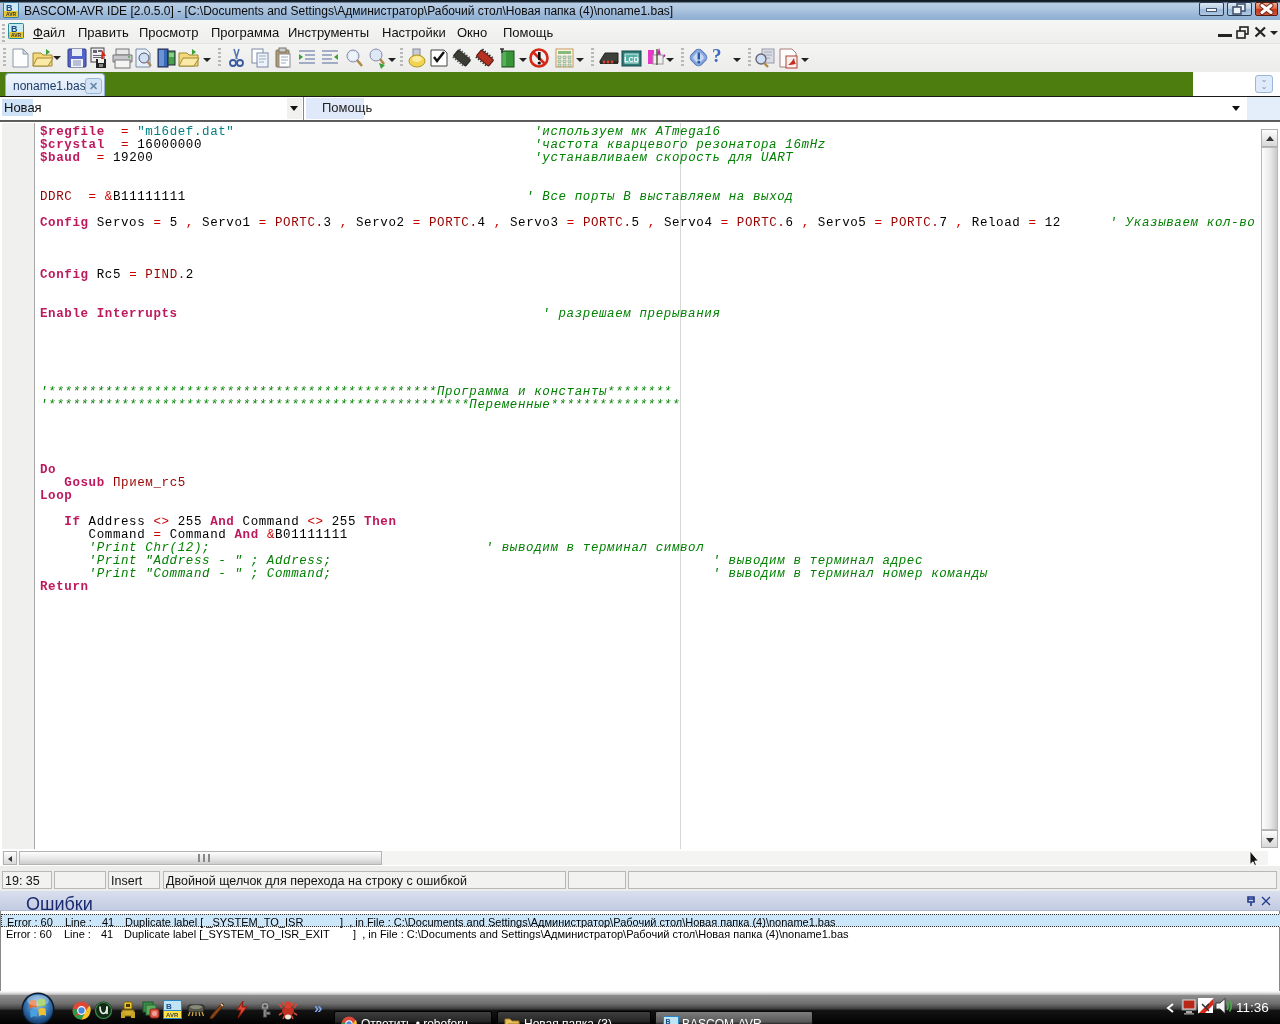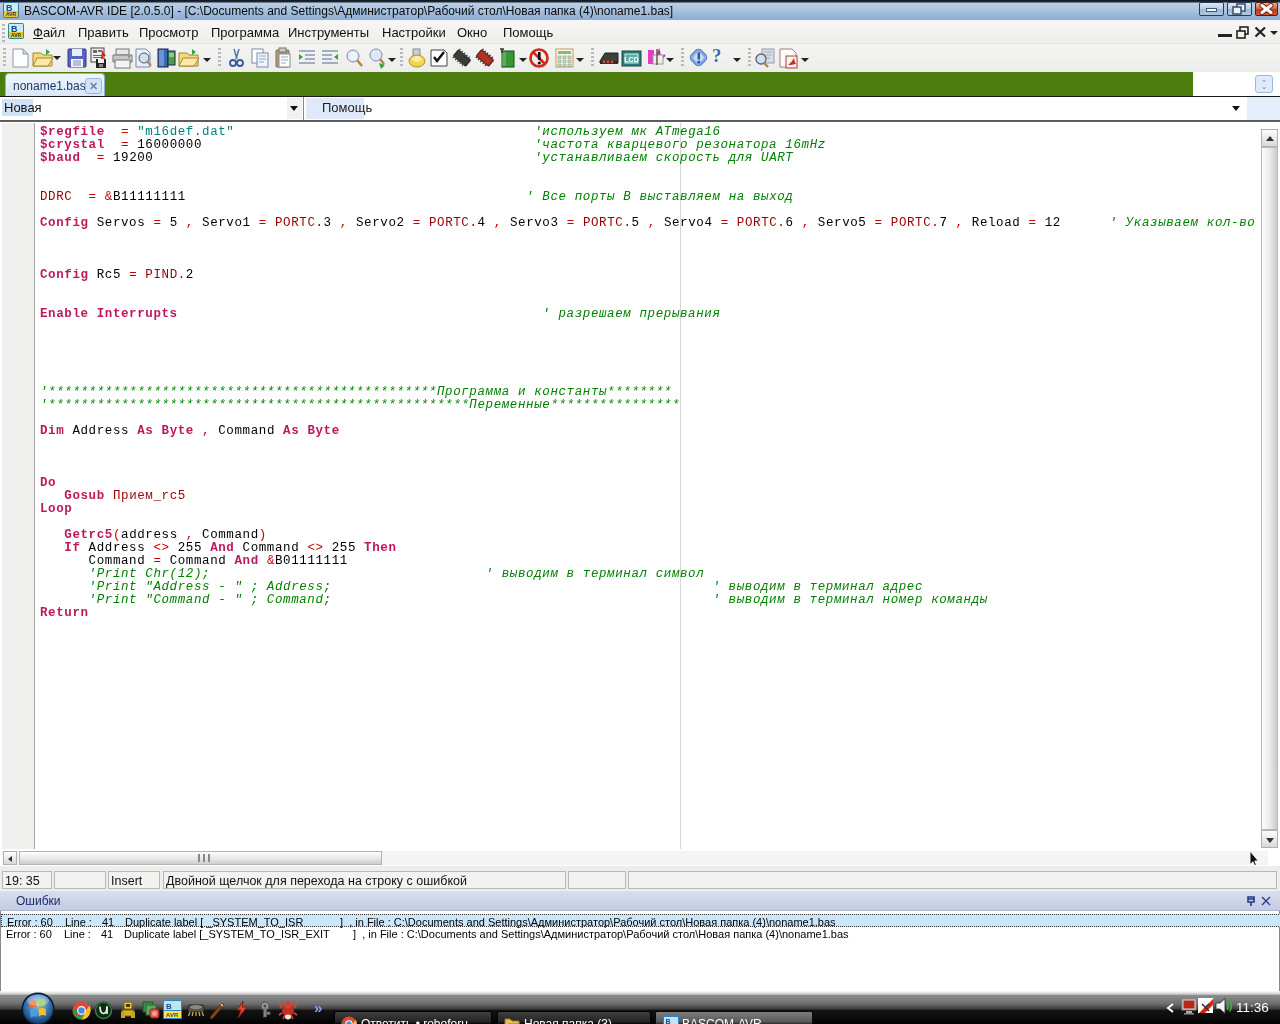--- a/index.html
+++ b/index.html
@@ -349,29 +349,27 @@
 <div class="cl"></div>
 <div class="cl"><span class="k">Enable Interrupts</span>                                             <span class="c">' разрешаем прерывания</span></div>
 <div class="cl"></div>
 <div class="cl"></div>
 <div class="cl"></div>
 <div class="cl"></div>
 <div class="cl"></div>
 <div class="cl"><span class="c">'************************************************Программа и константы********</span></div>
 <div class="cl"><span class="c">'****************************************************Переменные****************</span></div>
 <div class="cl"></div>
-<div class="cl"><span class="k">Dim</span> Address <span class="k">As Byte</span> <span class="r">,</span> Command <span class="k">As Byte</span></div>
 <div class="cl"></div>
 <div class="cl"></div>
 <div class="cl"></div>
 <div class="cl"><span class="k">Do</span></div>
 <div class="cl">   <span class="k">Gosub</span> <span class="m">Прием_rc5</span></div>
 <div class="cl"><span class="k">Loop</span></div>
 <div class="cl"></div>
-<div class="cl">   <span class="k">Getrc5</span><span class="r">(</span>address <span class="r">,</span> Command<span class="r">)</span></div>
 <div class="cl">   <span class="k">If</span> Address <span class="r">&lt;&gt;</span> 255 <span class="k">And</span> Command <span class="r">&lt;&gt;</span> 255 <span class="k">Then</span></div>
 <div class="cl">      Command <span class="r">=</span> Command <span class="k">And</span> <span class="r">&amp;</span>B01111111</div>
 <div class="cl"><span class="c">      'Print Chr(12);                                  ' выводим в терминал символ</span></div>
 <div class="cl"><span class="c">      'Print "Address - " ; Address;                                               ' выводим в терминал адрес</span></div>
 <div class="cl"><span class="c">      'Print "Command - " ; Command;                                               ' выводим в терминал номер команды</span></div>
 <div class="cl"><span class="k">Return</span></div>
 </div>
 </div>
 
 <div class="abs" style="left:1261px;top:129px;width:17px;height:719px;background:#f2f2f0">
@@ -399,21 +397,21 @@
 <div id="statusbar">
   <div class="stp" style="left:2px;width:50px">19: 35</div>
   <div class="stp" style="left:54px;width:52px"></div>
   <div class="stp" style="left:108px;width:52px">Insert</div>
   <div class="stp" style="left:163px;width:403px">Двойной щелчок для перехода на строку с ошибкой</div>
   <div class="stp" style="left:568px;width:58px"></div>
   <div class="stp" style="left:628px;width:649px"></div>
 </div>
 
 <div id="errhdr">
-  <div class="abs" style="left:16px;top:3px;font-size:12px;color:#1a2a70">Ошибки</div>
+  <div class="abs" style="left:26px;top:3px;font-size:18px;color:#1a2a70">Ошибки</div>
   <svg class="abs" style="left:1246px;top:4px" width="12" height="12">
       <path d="M2 2h6v5H2zM2 4h6M5 7v4" stroke="#223a8a" stroke-width="1.6" fill="none"></path>
     </svg>
   <svg class="abs" style="left:1260px;top:4px" width="12" height="12">
       <path d="M2 2l8 8M10 2l-8 8" stroke="#223a8a" stroke-width="1.3"></path>
     </svg>
 </div>
 <div id="errbody">
   <div class="errrow" style="top:3px;height:13px;background:#cde7fa;border:1px dotted #333">
     <span class="abs" style="left:5px;top:1px">Error : 60</span><span class="abs" style="left:63px;top:1px">Line :</span><span class="abs" style="left:100px;top:1px">41</span>

